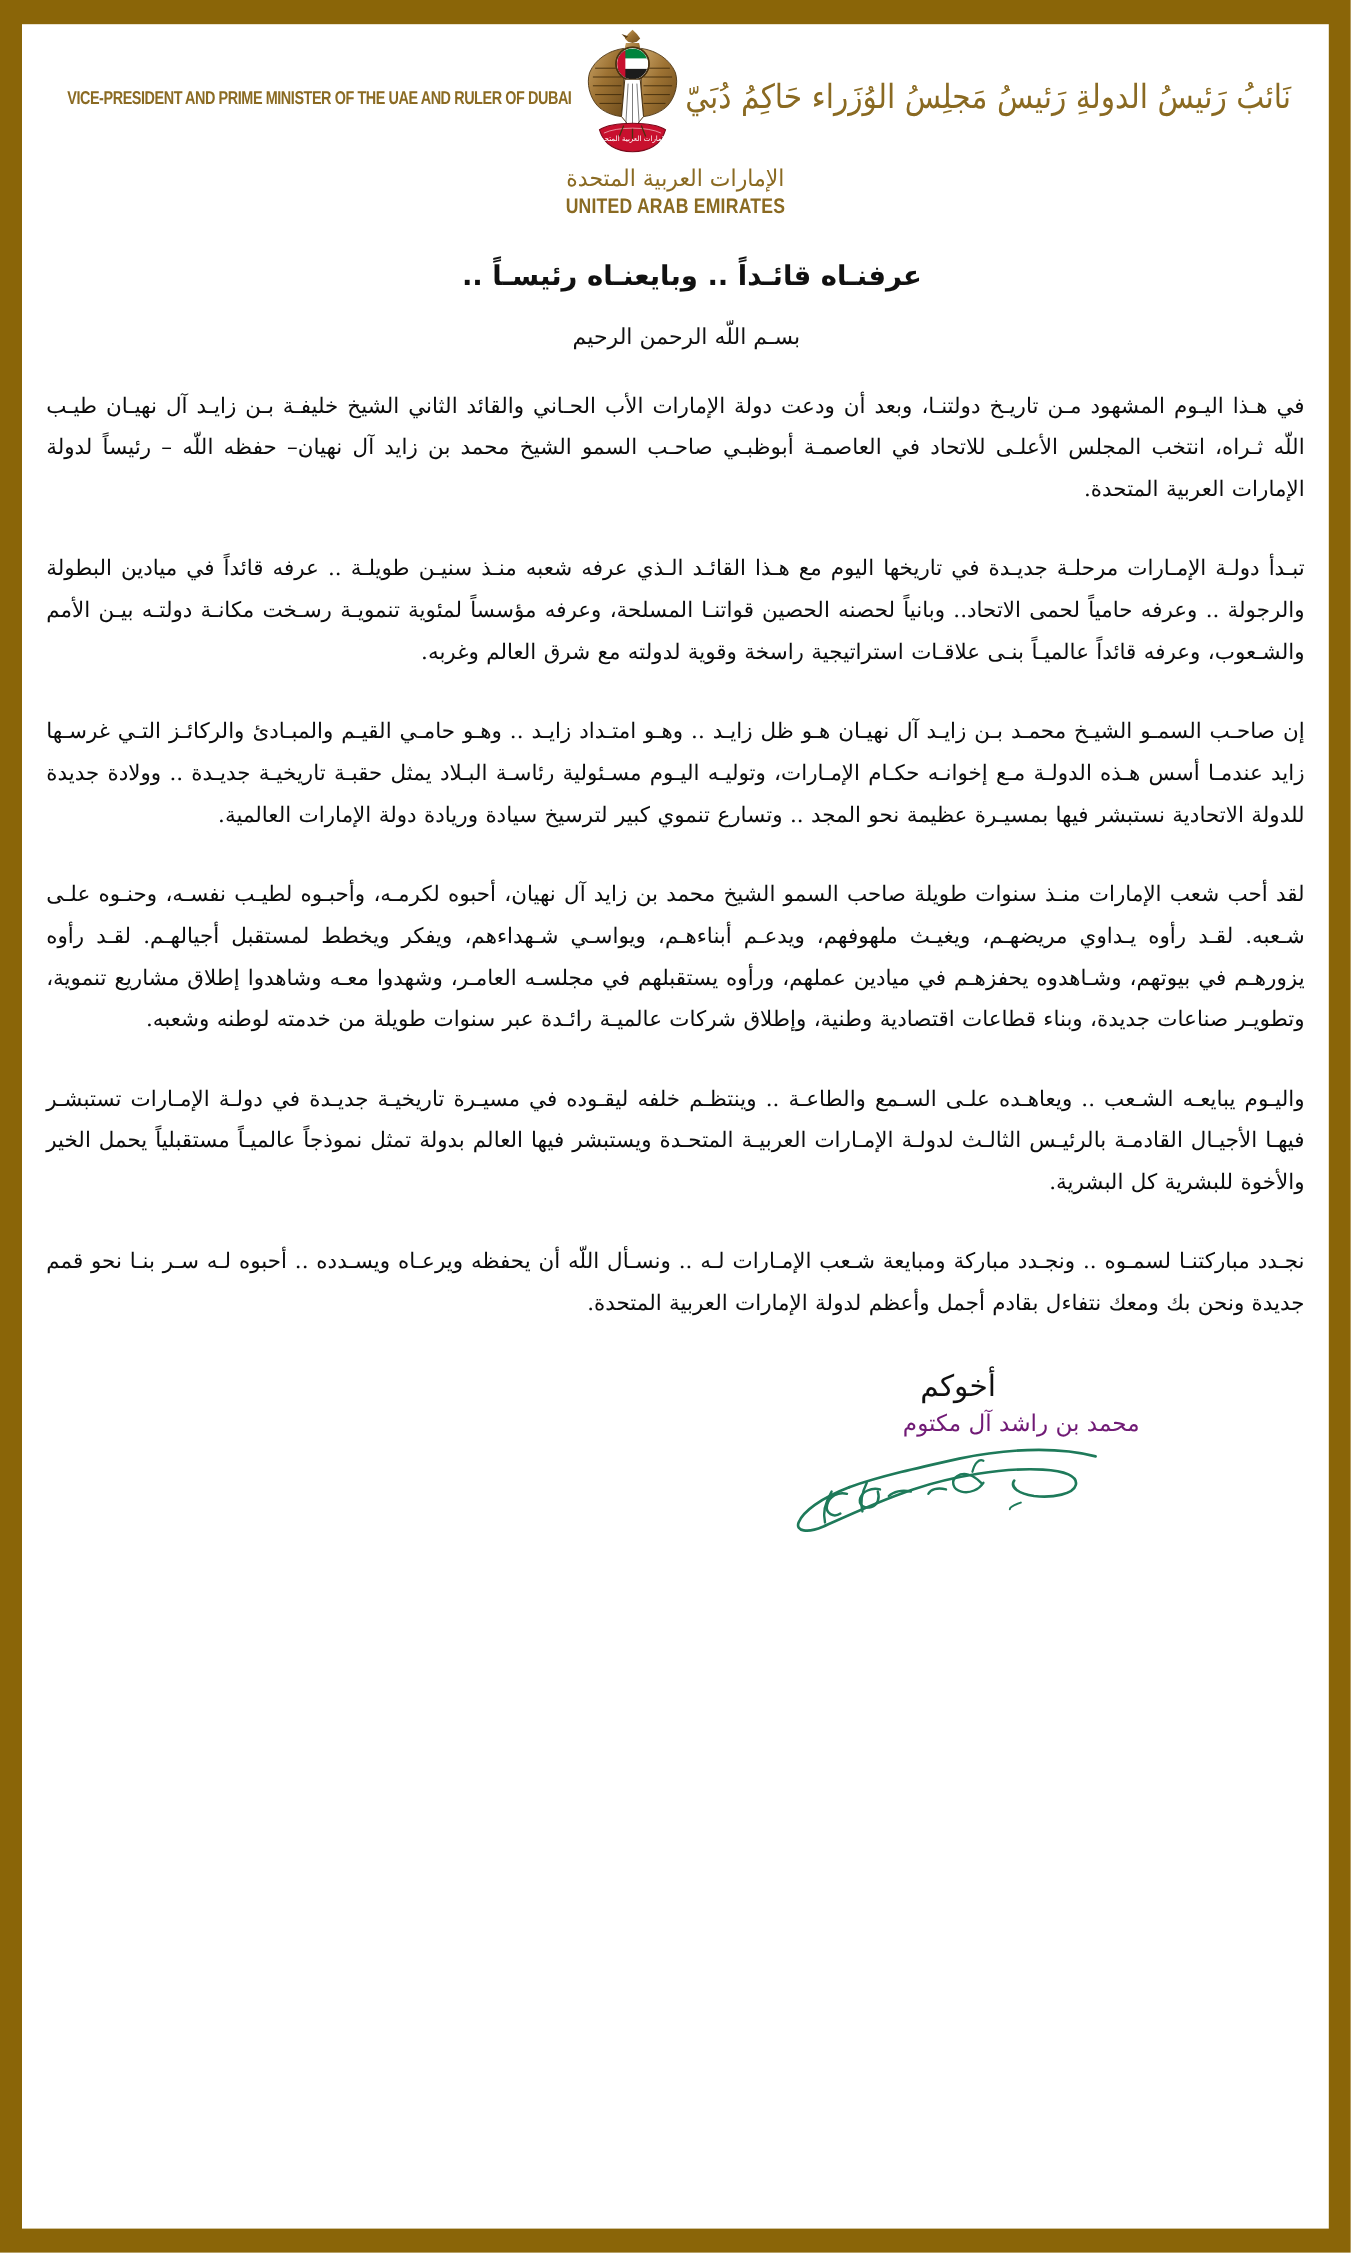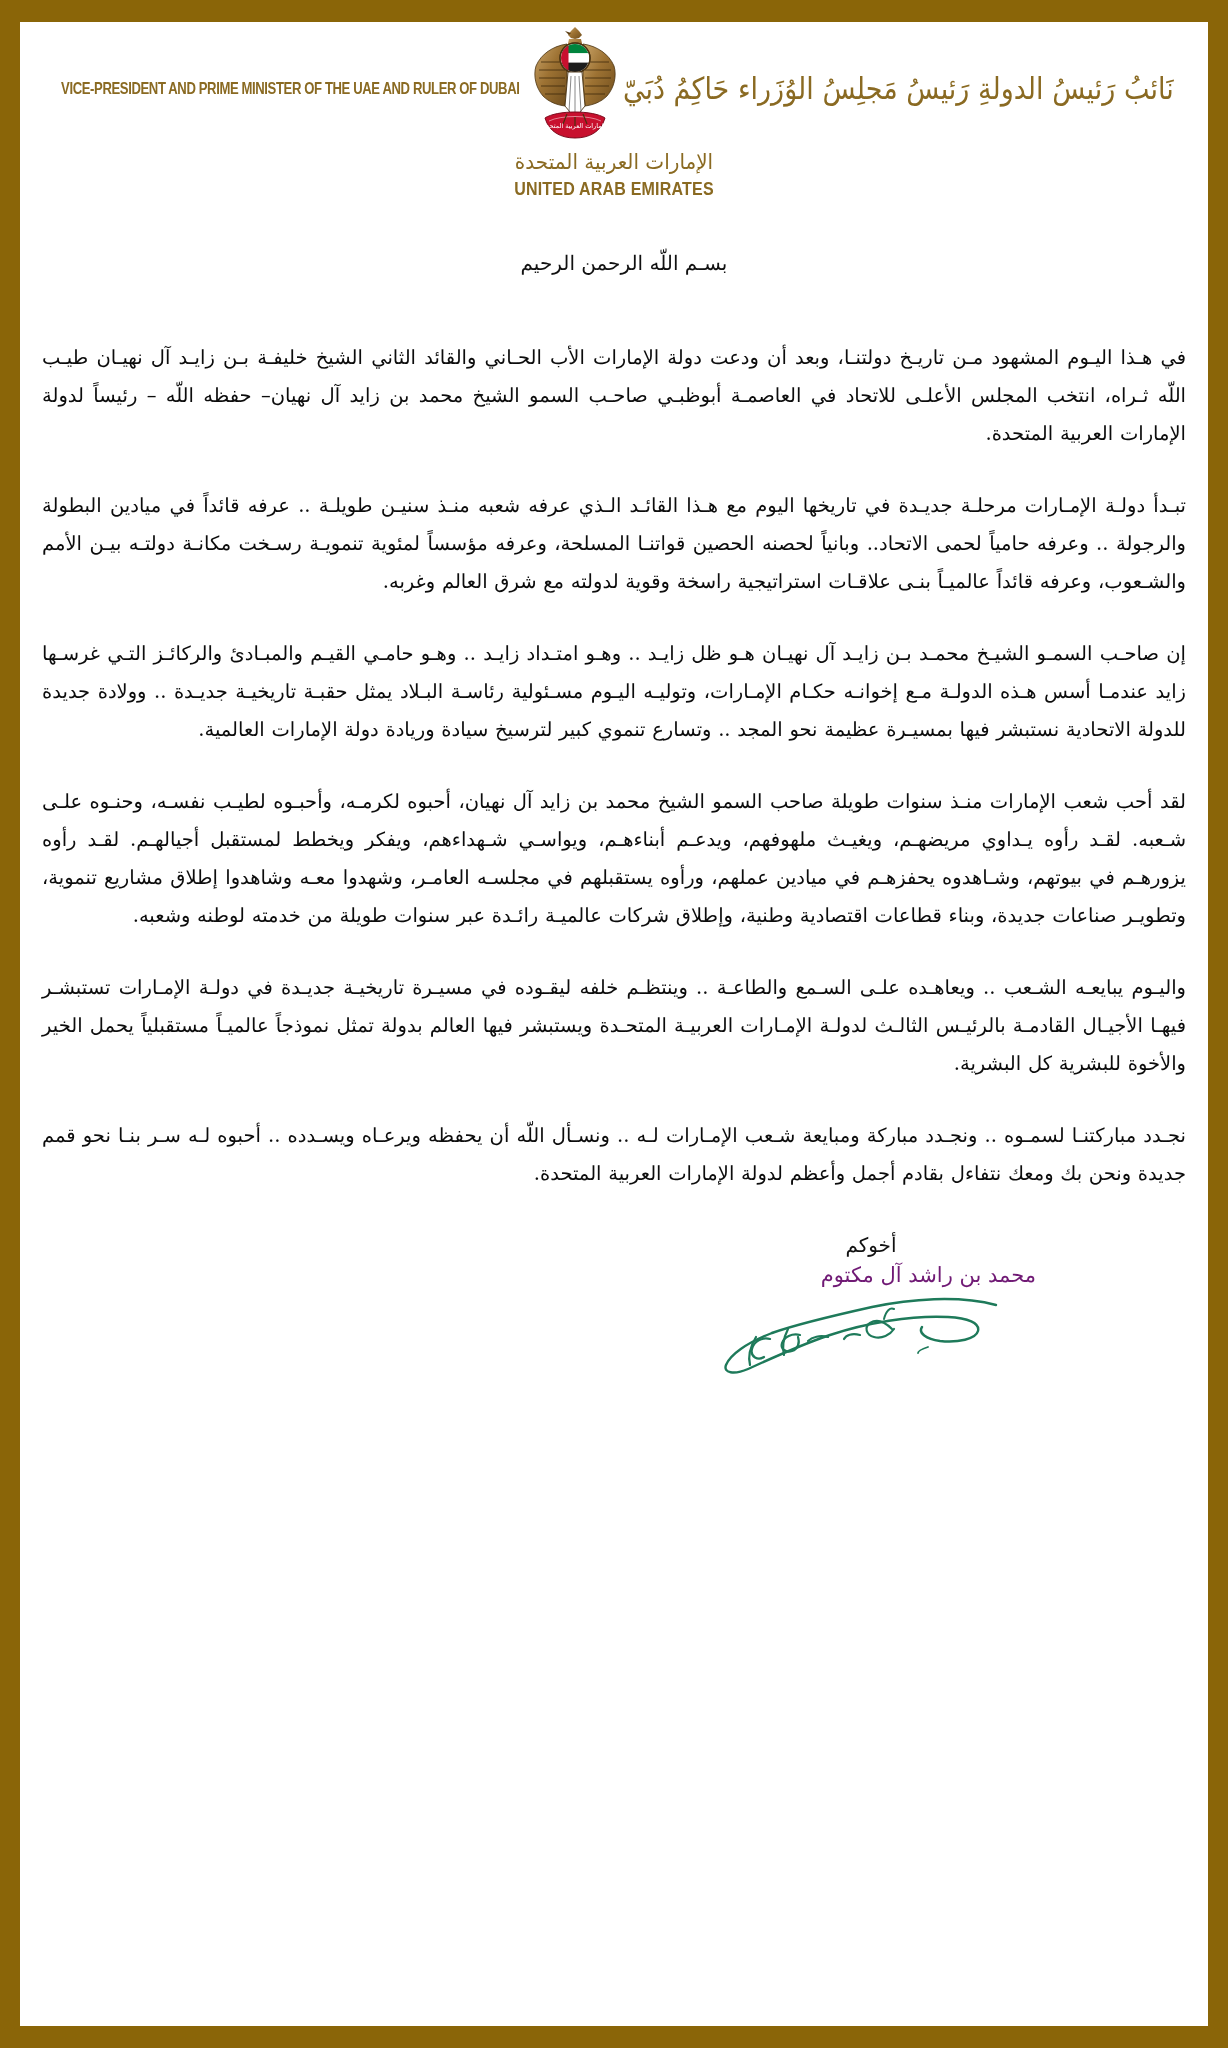--- a/index.html
+++ b/index.html
@@ -133,32 +133,32 @@
     font-size: 19.5px;
     line-height: 1.95;
     color: #0c0c0c;
     text-align: justify;
     text-justify: inter-word;
     margin-top: 34px;
     direction: rtl;
     word-spacing: 0.5px;
   }
 
-  p.para:first-of-type { margin-top: 64px; }
+  p.para:first-of-type { margin-top: 32px; }
 
   
   .signature-block {
     margin-top: 40px;
     padding-right: 150px;
     direction: rtl;
   }
 
   .sig-greeting {
     font-family: "DejaVu Serif", serif;
-    font-size: 20px;
+    font-size: 27px;
     color: #111111;
     text-align: center;
     width: 330px;
     margin-bottom: 6px;
   }
 
   .sig-name {
     font-family: "DejaVu Serif", serif;
     font-size: 21px;
     color: #701a75;
@@ -247,20 +247,21 @@
       </div>
 
       <div class="lh-country">
         <div class="lh-country-ar">الإمارات العربية المتحدة</div>
         <div class="lh-country-en">UNITED ARAB EMIRATES</div>
       </div>
     </header>
 
     <main class="body-wrap">
 
+      <h1 class="doc-title">عرفنـاه قائـداً .. وبايعنـاه رئيسـاً ..</h1>
 
       <div class="bismillah">بسـم اللّه الرحمن الرحيم</div>
 
       <p class="para">في هـذا اليـوم المشهود مـن تاريـخ دولتنـا، وبعد أن ودعت دولة الإمارات الأب الحـاني والقائد الثاني الشيخ خليفـة بـن زايـد آل نهيـان طيـب اللّه ثـراه، انتخب المجلس الأعلـى للاتحاد في العاصمـة أبوظبـي صاحـب السمو الشيخ محمد بن زايد آل نهيان– حفظه اللّه – رئيساً لدولة الإمارات العربية المتحدة.</p>
       <p class="para">تبـدأ دولـة الإمـارات مرحلـة جديـدة في تاريخها اليوم مع هـذا القائـد الـذي عرفه شعبه منـذ سنيـن طويلـة .. عرفه قائداً في ميادين البطولة والرجولة .. وعرفه حامياً لحمى الاتحاد.. وبانياً لحصنه الحصين قواتنـا المسلحة، وعرفه مؤسساً لمئوية تنمويـة رسـخت مكانـة دولتـه بيـن الأمم والشـعوب، وعرفه قائداً عالميـاً بنـى علاقـات استراتيجية راسخة وقوية لدولته مع شرق العالم وغربه.</p>
       <p class="para">إن صاحـب السمـو الشيـخ محمـد بـن زايـد آل نهيـان هـو ظل زايـد .. وهـو امتـداد زايـد .. وهـو حامـي القيـم والمبـادئ والركائـز التـي غرسـها زايد عندمـا أسس هـذه الدولـة مـع إخوانـه حكـام الإمـارات، وتوليـه اليـوم مسـئولية رئاسـة البـلاد يمثل حقبـة تاريخيـة جديـدة .. وولادة جديدة للدولة الاتحادية نستبشر فيها بمسيـرة عظيمة نحو المجد .. وتسارع تنموي كبير لترسيخ سيادة وريادة دولة الإمارات العالمية.</p>
       <p class="para">لقد أحب شعب الإمارات منـذ سنوات طويلة صاحب السمو الشيخ محمد بن زايد آل نهيان، أحبوه لكرمـه، وأحبـوه لطيـب نفسـه، وحنـوه علـى شـعبه. لقـد رأوه يـداوي مريضهـم، ويغيـث ملهوفهم، ويدعـم أبناءهـم، ويواسـي شـهداءهم، ويفكر ويخطط لمستقبل أجيالهـم. لقـد رأوه يزورهـم في بيوتهم، وشـاهدوه يحفزهـم في ميادين عملهم، ورأوه يستقبلهم في مجلسـه العامـر، وشهدوا معـه وشاهدوا إطلاق مشاريع تنموية، وتطويـر صناعات جديدة، وبناء قطاعات اقتصادية وطنية، وإطلاق شركات عالميـة رائـدة عبر سنوات طويلة من خدمته لوطنه وشعبه.</p>
       <p class="para">واليـوم يبايعـه الشـعب .. ويعاهـده علـى السـمع والطاعـة .. وينتظـم خلفه ليقـوده في مسيـرة تاريخيـة جديـدة في دولـة الإمـارات تستبشـر فيهـا الأجيـال القادمـة بالرئيـس الثالـث لدولـة الإمـارات العربيـة المتحـدة ويستبشر فيها العالم بدولة تمثل نموذجاً عالميـاً مستقبلياً يحمل الخير والأخوة للبشرية كل البشرية.</p>
       <p class="para">نجـدد مباركتنـا لسمـوه .. ونجـدد مباركة ومبايعة شـعب الإمـارات لـه .. ونسـأل اللّه أن يحفظه ويرعـاه ويسـدده .. أحبوه لـه سـر بنـا نحو قمم جديدة ونحن بك ومعك نتفاءل بقادم أجمل وأعظم لدولة الإمارات العربية المتحدة.</p>
 

